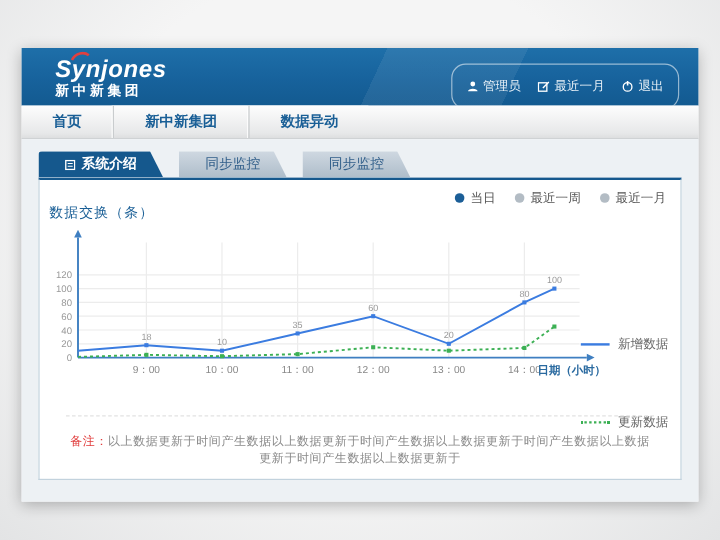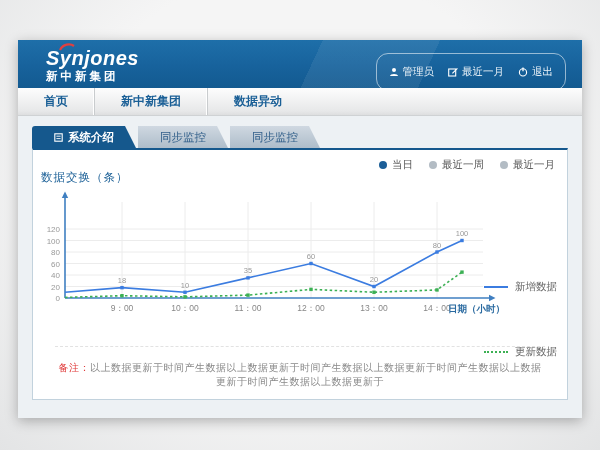--- a/index.html
+++ b/index.html
@@ -36,21 +36,21 @@
 
   
   .content { position:absolute; left:0; top:76px; right:0; bottom:0; background:#edf1f4; }
 
   .tabs { position:absolute; left:14px; top:10px; height:22px; display:flex; align-items:flex-end; }
   .tab { height:22px; line-height:22px; font-size:11.5px; cursor:pointer;
     clip-path:polygon(0 0,calc(100% - 11px) 0,100% 100%,0 100%);
     padding:0 22px 0 22px; white-space:nowrap; }
   .tab.active { background:#15588d; color:#fff; font-weight:bold; border-radius:3px 0 0 0;
     display:flex; align-items:center; gap:5px; }
-  .tab.inactive { background:linear-gradient(180deg,#cfd8e1,#aebdca); color:#33608b; margin-left:2px; }
+  .tab.inactive { background:linear-gradient(180deg,#cfd8e1,#aebdca); color:#33608b; margin-left:13px; }
 
   .panel { position:absolute; left:14px; right:14px; top:32px; height:252px;
     background:#fff; border:1px solid #c2d2dd; border-top:2px solid #15588d; }
 
   .filters { position:absolute; top:8px; right:12px; display:flex; gap:16px; }
   .filter { display:flex; align-items:center; gap:5px; font-size:10.5px; color:#555; cursor:pointer;justify-content:flex-end; }
   .radio-dot { width:8px; height:8px; border-radius:50%; background:#b3bcc4; }
   .filter.selected .radio-dot { background:#1b5e97; }
 
   .ylabel { position:absolute; left:8px; top:20px; color:#1a5f96; font-size:11.5px; letter-spacing:1px; }

